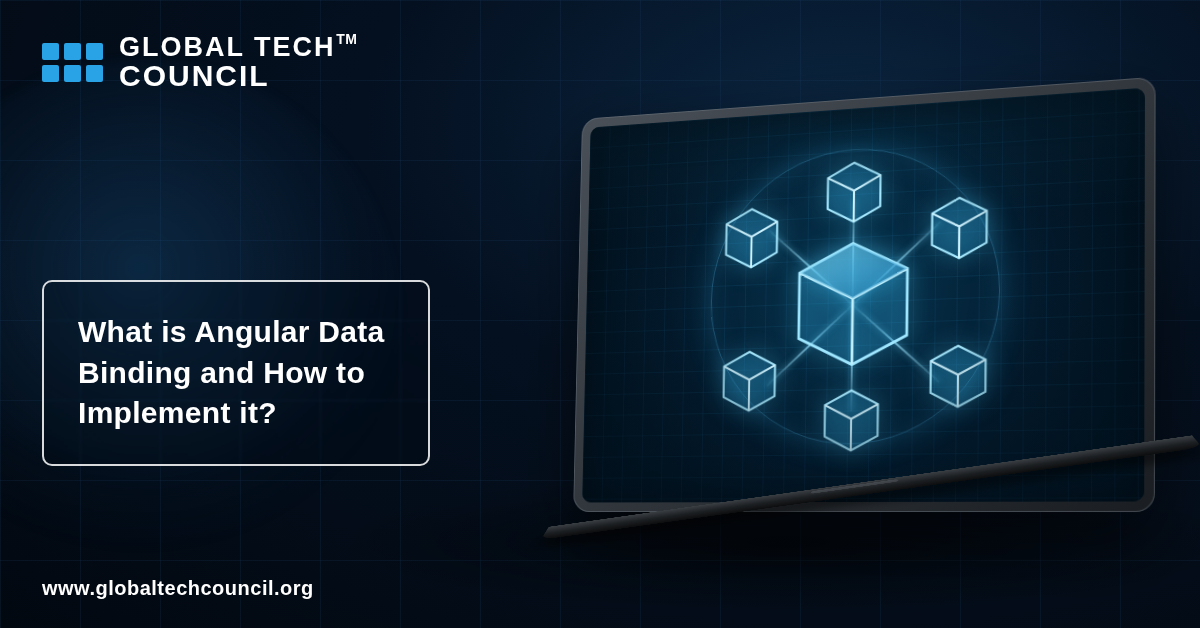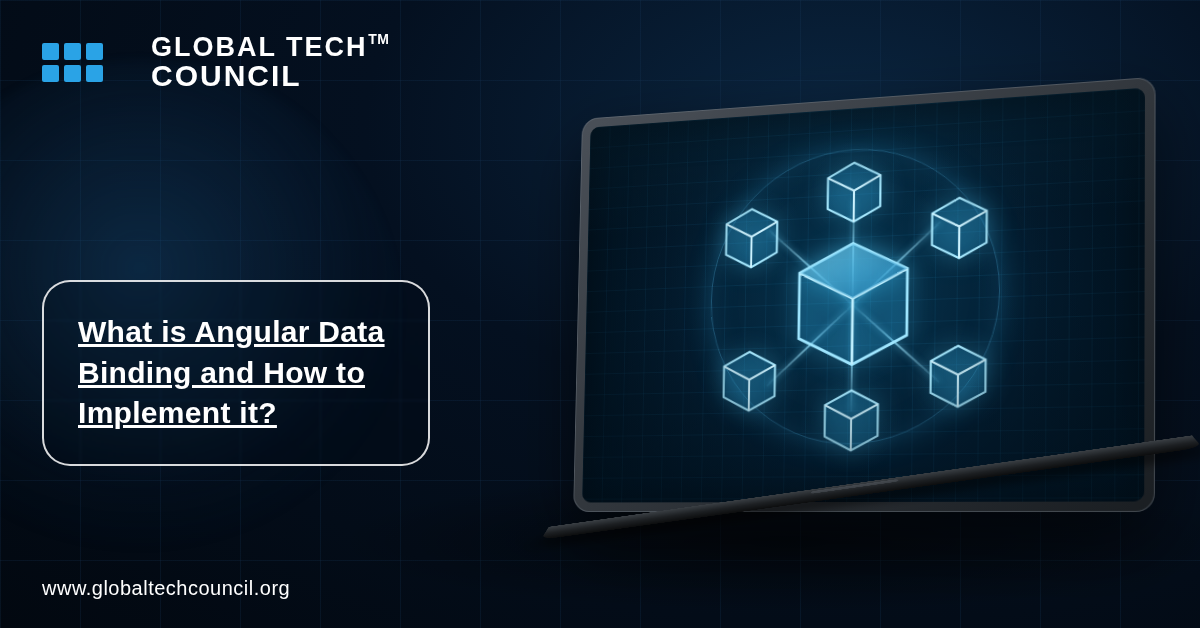--- a/index.html
+++ b/index.html
@@ -39,57 +39,56 @@
     .logo-squares {
       display: grid;
       grid-template-columns: repeat(3, 17px);
       grid-template-rows: repeat(2, 17px);
       gap: 5px;
     }
     .logo-squares span {
       background: #2aa3e6;
       border-radius: 2px;
     }
-    .logo-text-wrap { position: relative; line-height: 1; margin-left: 32px; }
+    .logo-text-wrap { position: relative; line-height: 1; }
     .logo-line1 {
       font-size: 27px; font-weight: 700; letter-spacing: 2px;
       white-space: nowrap;
     }
     .logo-line2 {
       font-size: 30px; font-weight: 700; letter-spacing: 2px;
     }
     .logo-tm {
       position: absolute; top: -2px; right: -22px;
       font-size: 14px; font-weight: 600; letter-spacing: 0.5px;
     }
 
     
     .headline-box {
       position: absolute;
       left: 42px; top: 280px;
       width: 388px;
       padding: 30px 30px 30px 34px;
       border: 2px solid rgba(255,255,255,0.85);
-      border-radius: 28px;
+      border-radius: 10px;
       background: rgba(2,8,16,0.15);
       backdrop-filter: blur(1px);
-      text-decoration: underline;
     }
     .headline-box h1 {
       font-size: 30px;
       font-weight: 700;
       line-height: 1.35;
       letter-spacing: 0.3px;
     }
 
     
     .footer-url {
       position: absolute;
       left: 42px; bottom: 28px;
-      font-size: 20px; font-weight: 400;
+      font-size: 20px; font-weight: 700;
       letter-spacing: 0.5px;
     }
 
     
     .laptop {
       position: absolute;
       right: 12px; bottom: 36px;
       width: 700px; height: 500px;
     }
     .desk-shadow {

